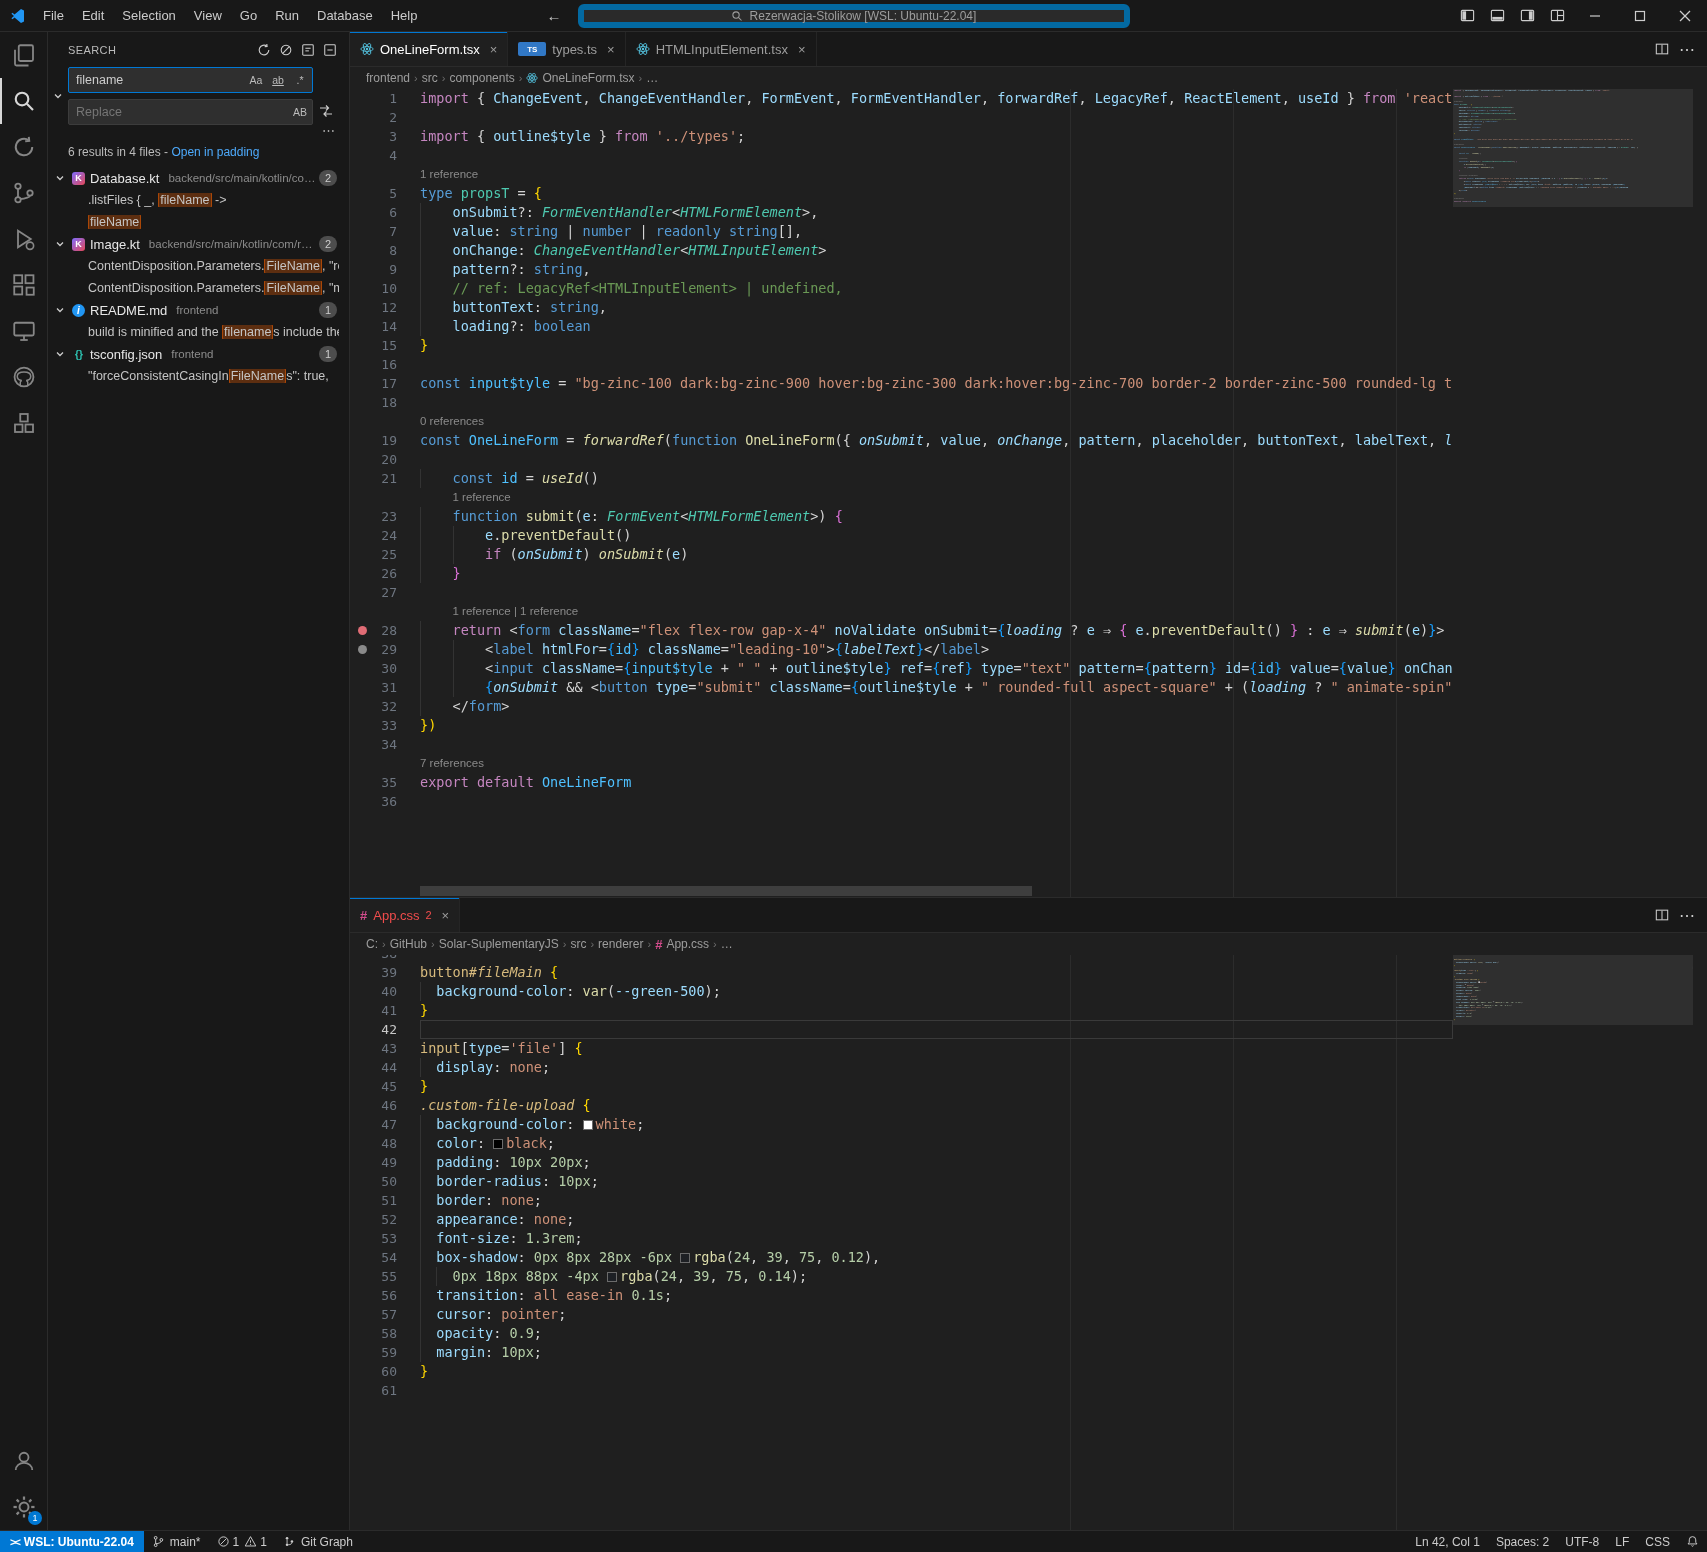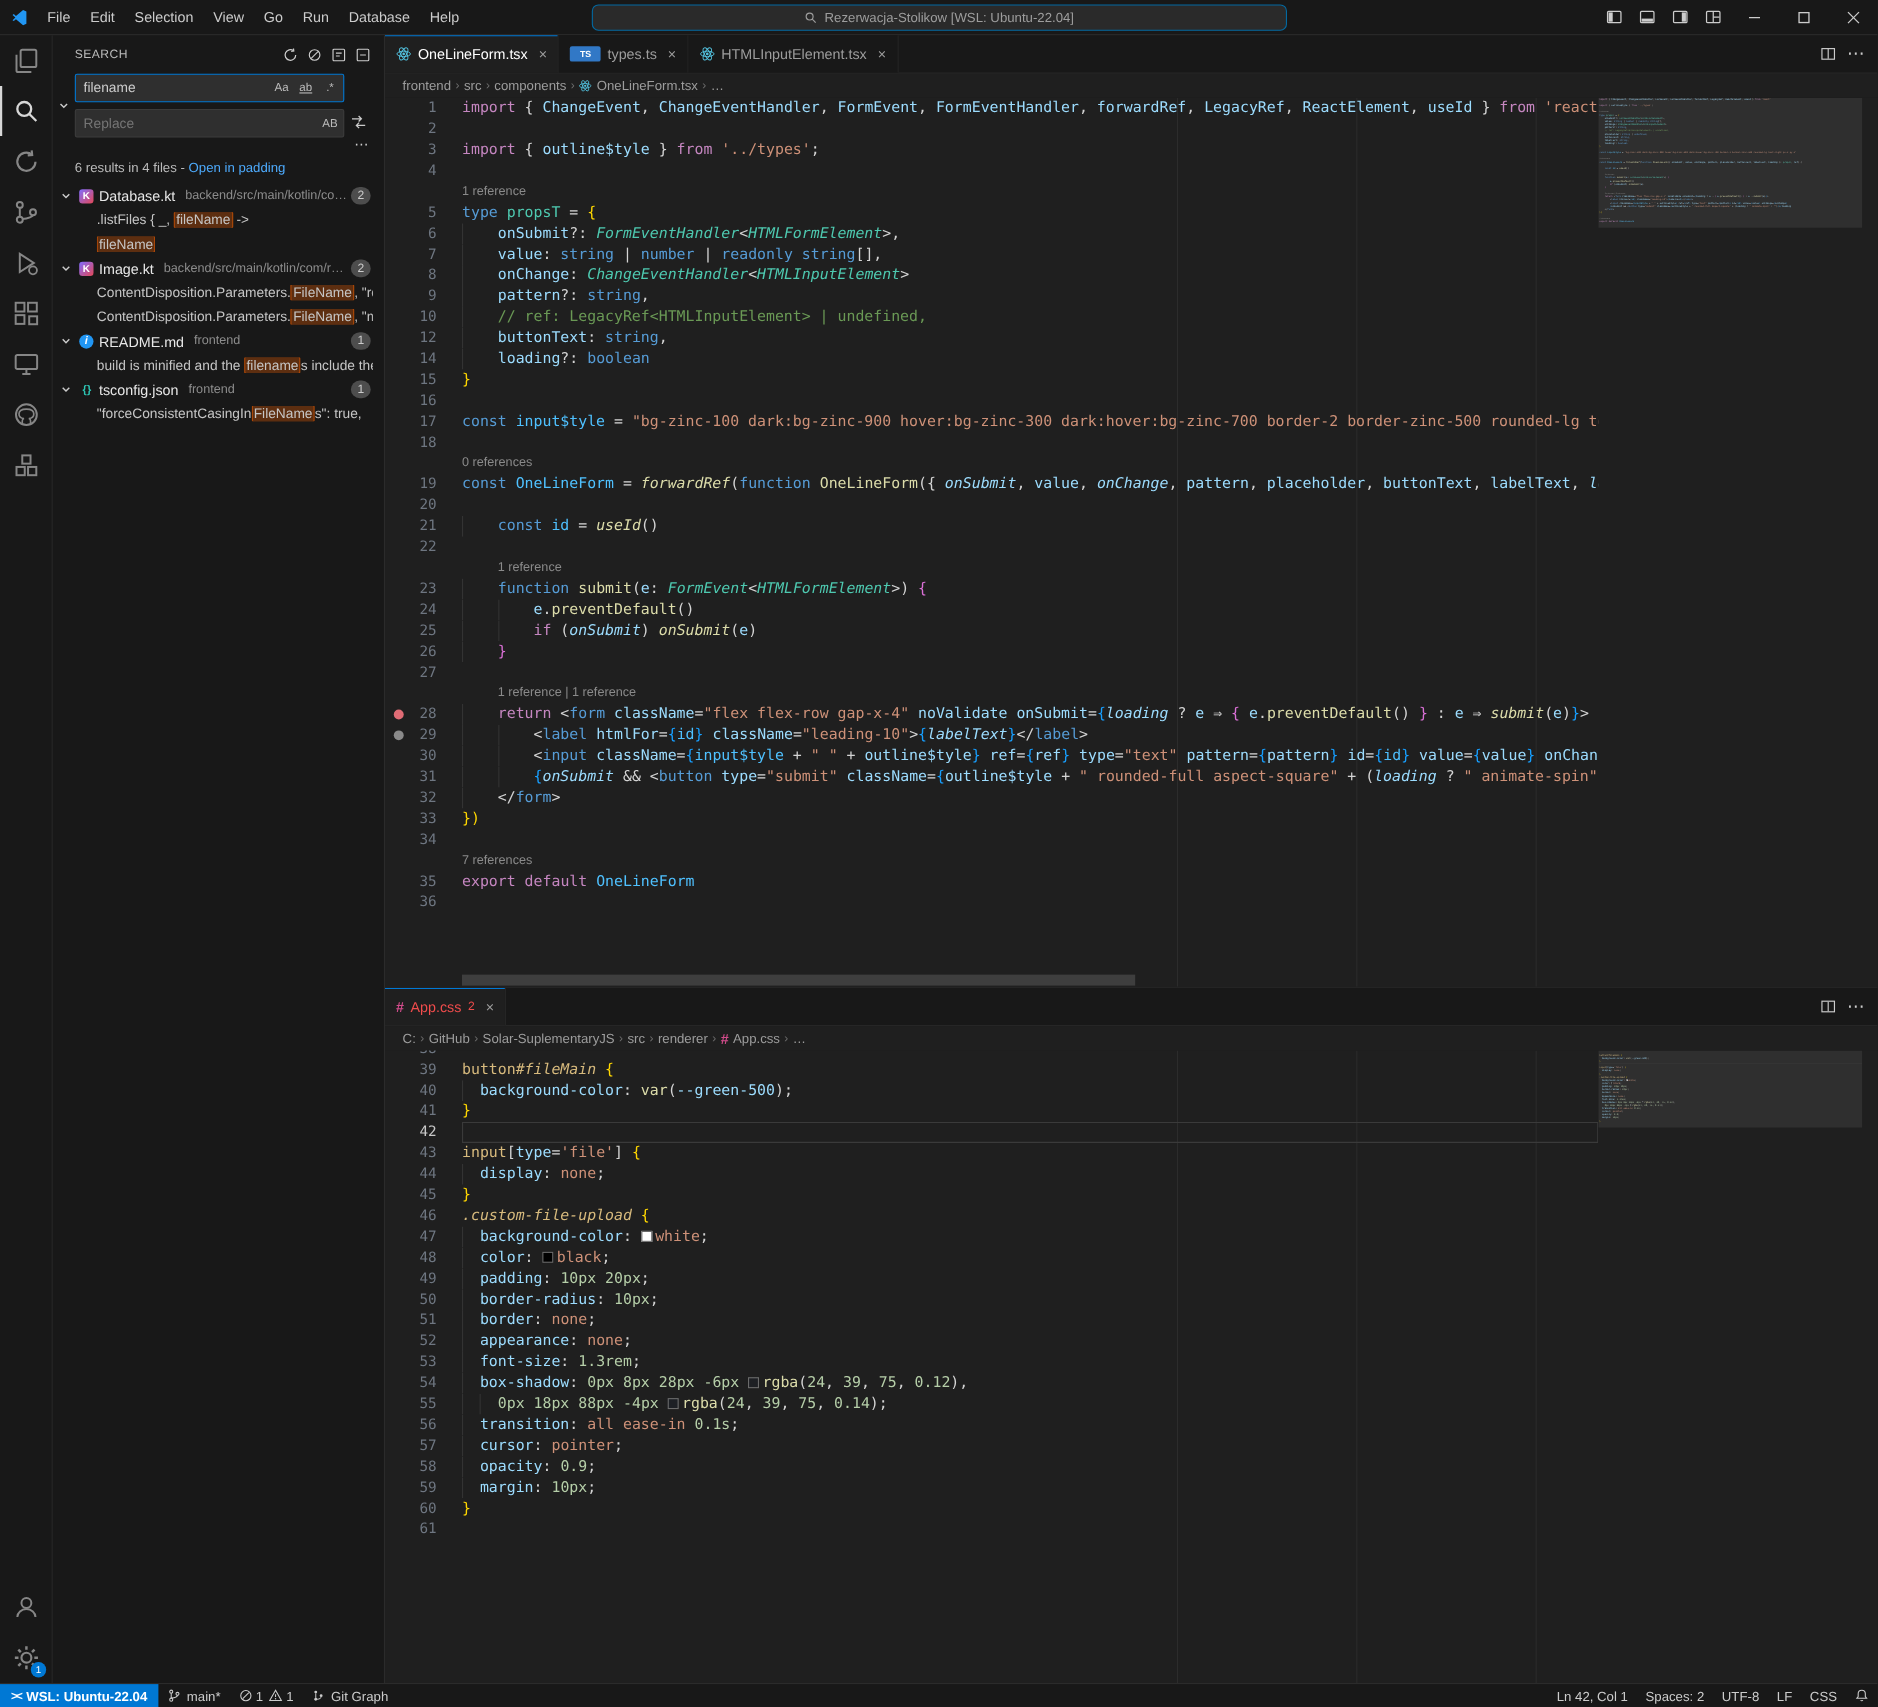--- a/index.html
+++ b/index.html
@@ -6,21 +6,21 @@
 html,body{width:1707px;height:1552px;overflow:hidden;background:#1f1f1f;color:#ccc;font-family:"Liberation Sans",sans-serif}
 #app{width:100%;height:100%;display:flex;flex-direction:column}
 svg{display:block}
 
 .titlebar{flex:0 0 32px;background:#181818;border-bottom:1px solid #2b2b2b;display:flex;align-items:center;position:relative;font-size:13px}
 .vslogo{margin:0 8px 0 10px}
 .menus{display:flex}
 .menus span{padding:3px 9px;color:#cbcbcb;border-radius:4px;cursor:default}
 .navarr{display:flex;gap:14px;margin-left:120px;font-size:15px}
 .navarr .fwd{color:#5f5f5f}
-.cmdcenter{position:absolute;left:50%;top:4px;transform:translateX(-50%);width:632px;height:24px;background:#2a2a2a;border:1px solid #0369a1;border-radius:6px;display:flex;align-items:center;justify-content:center;gap:7px;color:#9d9d9d;font-size:12px}
+.cmdcenter{position:absolute;left:50%;top:4px;transform:translateX(-50%);width:552px;height:24px;background:#2a2a2a;border:6px solid #0369a1;border-radius:6px;display:flex;align-items:center;justify-content:center;gap:7px;color:#9d9d9d;font-size:12px}
 .tbright{margin-left:auto;display:flex;align-items:center;height:100%}
 .tbico{width:30px;height:100%;display:flex;align-items:center;justify-content:center}
 .winbtn{width:45px;height:100%;display:flex;align-items:center;justify-content:center}
 
 .main{flex:1;display:flex;min-height:0}
 
 .activitybar{flex:0 0 48px;background:#181818;border-right:1px solid #2b2b2b;display:flex;flex-direction:column;align-items:stretch}
 .ab-item{height:46px;display:flex;align-items:center;justify-content:center;position:relative;color:#868686}
 .ab-item.active{color:#d7d7d7;box-shadow:inset 2px 0 0 #d7d7d7}
 .ab-spacer{flex:1}
@@ -501,21 +501,20 @@
               <div class="row"><span class="ln">12</span><span class="code"><i class="g" style="left: 0ch;"></i><span class="tk-pn">    </span><span class="tk-va">buttonText</span><span class="tk-pn">: </span><span class="tk-st">string</span><span class="tk-pn">,</span></span></div>
               <div class="row"><span class="ln">14</span><span class="code"><i class="g" style="left: 0ch;"></i><span class="tk-pn">    </span><span class="tk-va">loading</span><span class="tk-pn">?: </span><span class="tk-st">boolean</span></span></div>
               <div class="row"><span class="ln">15</span><span class="code"><span class="tk-b1">}</span></span></div>
               <div class="row"><span class="ln">16</span><span class="code"></span></div>
               <div class="row"><span class="ln">17</span><span class="code"><span class="tk-st">const</span><span class="tk-pn"> </span><span class="tk-cv">input$tyle</span><span class="tk-pn"> = </span><span class="tk-str">"bg-zinc-100 dark:bg-zinc-900 hover:bg-zinc-300 dark:hover:bg-zinc-700 border-2 border-zinc-500 rounded-lg text-right px-2 py-1"</span></span></div>
               <div class="row"><span class="ln">18</span><span class="code"></span></div>
               <div class="row lens"><span class="ln"></span><span class="code lens-t" style="padding-left: 0px;">0 references</span></div>
               <div class="row"><span class="ln">19</span><span class="code"><span class="tk-st">const</span><span class="tk-pn"> </span><span class="tk-cv">OneLineForm</span><span class="tk-pn"> = </span><span class="tk-fni">forwardRef</span><span class="tk-pn">(</span><span class="tk-st">function</span><span class="tk-pn"> </span><span class="tk-fn">OneLineForm</span><span class="tk-pn">({ </span><span class="tk-vai">onSubmit</span><span class="tk-pn">, </span><span class="tk-va">value</span><span class="tk-pn">, </span><span class="tk-vai">onChange</span><span class="tk-pn">, </span><span class="tk-va">pattern</span><span class="tk-pn">, </span><span class="tk-va">placeholder</span><span class="tk-pn">, </span><span class="tk-va">buttonText</span><span class="tk-pn">, </span><span class="tk-va">labelText</span><span class="tk-pn">, </span><span class="tk-vai">loading</span></span></div>
               <div class="row"><span class="ln">20</span><span class="code"></span></div>
               <div class="row"><span class="ln">21</span><span class="code"><i class="g" style="left: 0ch;"></i><span class="tk-pn">    </span><span class="tk-st">const</span><span class="tk-pn"> </span><span class="tk-cv">id</span><span class="tk-pn"> = </span><span class="tk-fni">useId</span><span class="tk-pn">()</span></span></div>
-              <div class="row"><span class="ln">22</span><span class="code"></span></div>
               <div class="row lens"><span class="ln"></span><span class="code lens-t" style="padding-left: 32.52px;">1 reference</span></div>
               <div class="row"><span class="ln">23</span><span class="code"><i class="g" style="left: 0ch;"></i><span class="tk-pn">    </span><span class="tk-st">function</span><span class="tk-pn"> </span><span class="tk-fn">submit</span><span class="tk-pn">(</span><span class="tk-va">e</span><span class="tk-pn">: </span><span class="tk-ti">FormEvent</span><span class="tk-pn">&lt;</span><span class="tk-ti">HTMLFormElement</span><span class="tk-pn">&gt;) </span><span class="tk-b2">{</span></span></div>
               <div class="row"><span class="ln">24</span><span class="code"><i class="g" style="left: 0ch;"></i><i class="g" style="left: 4ch;"></i><span class="tk-pn">        </span><span class="tk-va">e</span><span class="tk-pn">.</span><span class="tk-fn">preventDefault</span><span class="tk-pn">()</span></span></div>
               <div class="row"><span class="ln">25</span><span class="code"><i class="g" style="left: 0ch;"></i><i class="g" style="left: 4ch;"></i><span class="tk-pn">        </span><span class="tk-kw">if</span><span class="tk-pn"> (</span><span class="tk-vai">onSubmit</span><span class="tk-pn">) </span><span class="tk-fni">onSubmit</span><span class="tk-pn">(</span><span class="tk-va">e</span><span class="tk-pn">)</span></span></div>
               <div class="row"><span class="ln">26</span><span class="code"><i class="g" style="left: 0ch;"></i><span class="tk-pn">    </span><span class="tk-b2">}</span></span></div>
               <div class="row"><span class="ln">27</span><span class="code"></span></div>
               <div class="row lens"><span class="ln"></span><span class="code lens-t" style="padding-left: 32.52px;">1 reference | 1 reference</span></div>
               <div class="row"><em class="glyph bp1"></em><span class="ln">28</span><span class="code"><i class="g" style="left: 0ch;"></i><span class="tk-pn">    </span><span class="tk-kw">return</span><span class="tk-pn"> &lt;</span><span class="tk-tag">form</span><span class="tk-pn"> </span><span class="tk-attr">className</span><span class="tk-pn">=</span><span class="tk-str">"flex flex-row gap-x-4"</span><span class="tk-pn"> </span><span class="tk-attr">noValidate</span><span class="tk-pn"> </span><span class="tk-attr">onSubmit</span><span class="tk-pn">=</span><span class="tk-b3">{</span><span class="tk-vai">loading</span><span class="tk-pn"> ? </span><span class="tk-va">e</span><span class="tk-pn"> ⇒ </span><span class="tk-b2">{</span><span class="tk-pn"> </span><span class="tk-va">e</span><span class="tk-pn">.</span><span class="tk-fn">preventDefault</span><span class="tk-pn">() </span><span class="tk-b2">}</span><span class="tk-pn"> : </span><span class="tk-va">e</span><span class="tk-pn"> ⇒ </span><span class="tk-fni">submit</span><span class="tk-pn">(</span><span class="tk-va">e</span><span class="tk-pn">)</span><span class="tk-b3">}</span><span class="tk-pn">&gt;</span></span></div>
               <div class="row"><em class="glyph bp2"></em><span class="ln">29</span><span class="code"><i class="g" style="left: 0ch;"></i><i class="g" style="left: 4ch;"></i><span class="tk-pn">        &lt;</span><span class="tk-tag">label</span><span class="tk-pn"> </span><span class="tk-attr">htmlFor</span><span class="tk-pn">=</span><span class="tk-b3">{</span><span class="tk-cv">id</span><span class="tk-b3">}</span><span class="tk-pn"> </span><span class="tk-attr">className</span><span class="tk-pn">=</span><span class="tk-str">"leading-10"</span><span class="tk-pn">&gt;</span><span class="tk-b3">{</span><span class="tk-vai">labelText</span><span class="tk-b3">}</span><span class="tk-pn">&lt;/</span><span class="tk-tag">label</span><span class="tk-pn">&gt;</span></span></div>
               <div class="row"><span class="ln">30</span><span class="code"><i class="g" style="left: 0ch;"></i><i class="g" style="left: 4ch;"></i><span class="tk-pn">        &lt;</span><span class="tk-tag">input</span><span class="tk-pn"> </span><span class="tk-attr">className</span><span class="tk-pn">=</span><span class="tk-b3">{</span><span class="tk-cv">input$tyle</span><span class="tk-pn"> + </span><span class="tk-str">" "</span><span class="tk-pn"> + </span><span class="tk-va">outline$tyle</span><span class="tk-b3">}</span><span class="tk-pn"> </span><span class="tk-attr">ref</span><span class="tk-pn">=</span><span class="tk-b3">{</span><span class="tk-va">ref</span><span class="tk-b3">}</span><span class="tk-pn"> </span><span class="tk-attr">type</span><span class="tk-pn">=</span><span class="tk-str">"text"</span><span class="tk-pn"> </span><span class="tk-attr">pattern</span><span class="tk-pn">=</span><span class="tk-b3">{</span><span class="tk-va">pattern</span><span class="tk-b3">}</span><span class="tk-pn"> </span><span class="tk-attr">id</span><span class="tk-pn">=</span><span class="tk-b3">{</span><span class="tk-cv">id</span><span class="tk-b3">}</span><span class="tk-pn"> </span><span class="tk-attr">value</span><span class="tk-pn">=</span><span class="tk-b3">{</span><span class="tk-va">value</span><span class="tk-b3">}</span><span class="tk-pn"> </span><span class="tk-attr">onChange</span></span></div>

